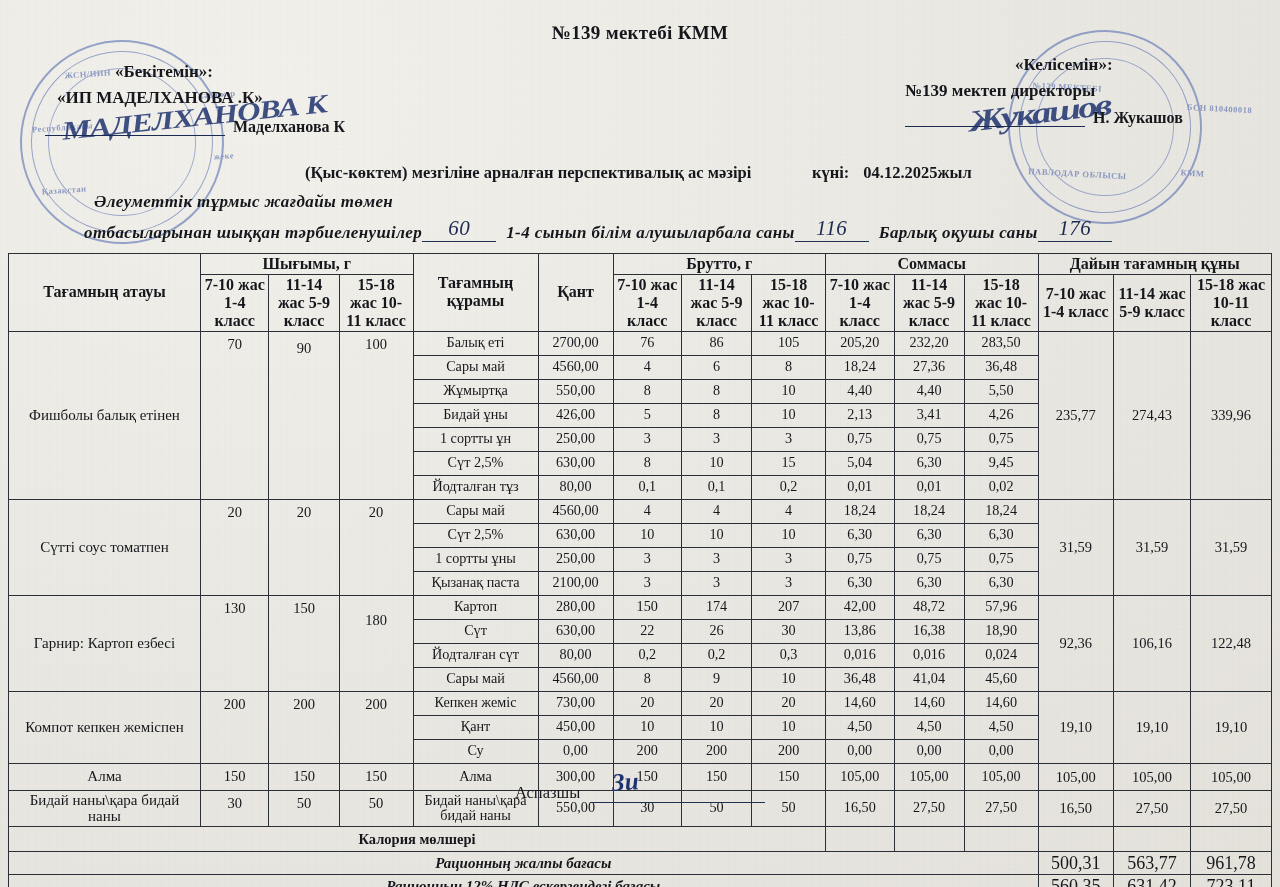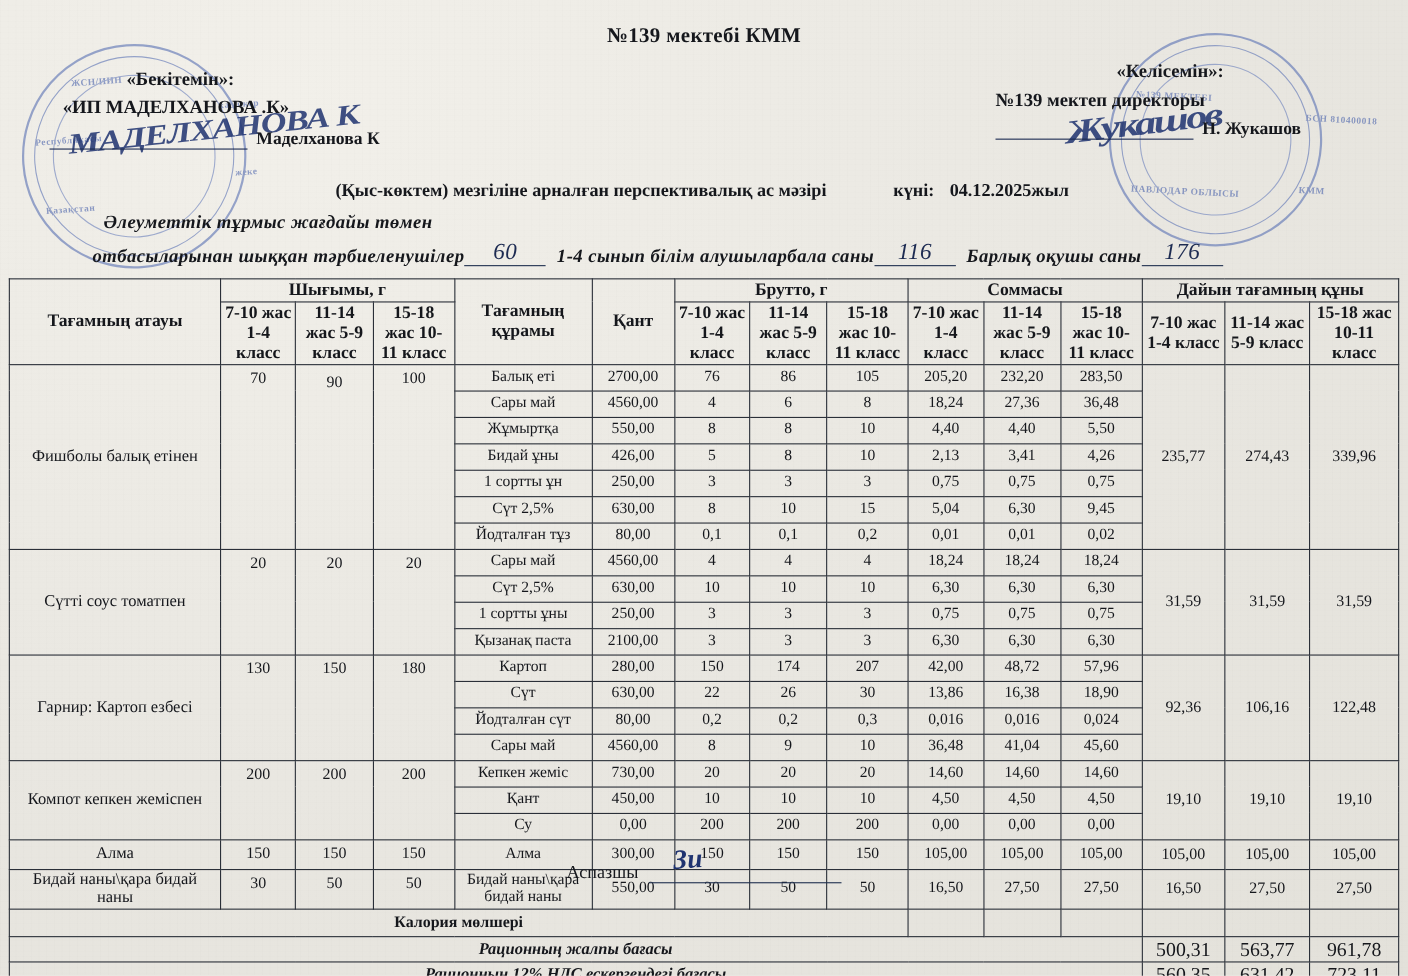--- a/index.html
+++ b/index.html
@@ -370,21 +370,21 @@
           <td class="num">3</td>
           <td class="num">3</td>
           <td class="num">6,30</td>
           <td class="num">6,30</td>
           <td class="num">6,30</td>
         </tr>
         <tr class="datarow">
           <td class="dish" rowspan="4">Гарнир: Картоп езбесі</td>
           <td class="out" rowspan="4" style="vertical-align: top; padding-top: 4px;">130</td>
           <td class="out" rowspan="4" style="vertical-align: top; padding-top: 4px;">150</td>
-          <td class="out" rowspan="4" style="vertical-align: top; padding-top: 4px;">180</td>
+          <td class="out" rowspan="4" style="vertical-align: top; padding-top: 16px;">180</td>
           <td class="ingr">Картоп</td>
           <td class="price">280,00</td>
           <td class="num">150</td>
           <td class="num">174</td>
           <td class="num">207</td>
           <td class="num">42,00</td>
           <td class="num">48,72</td>
           <td class="num">57,96</td>
           <td class="total" rowspan="4">92,36</td>
           <td class="total" rowspan="4">106,16</td>

